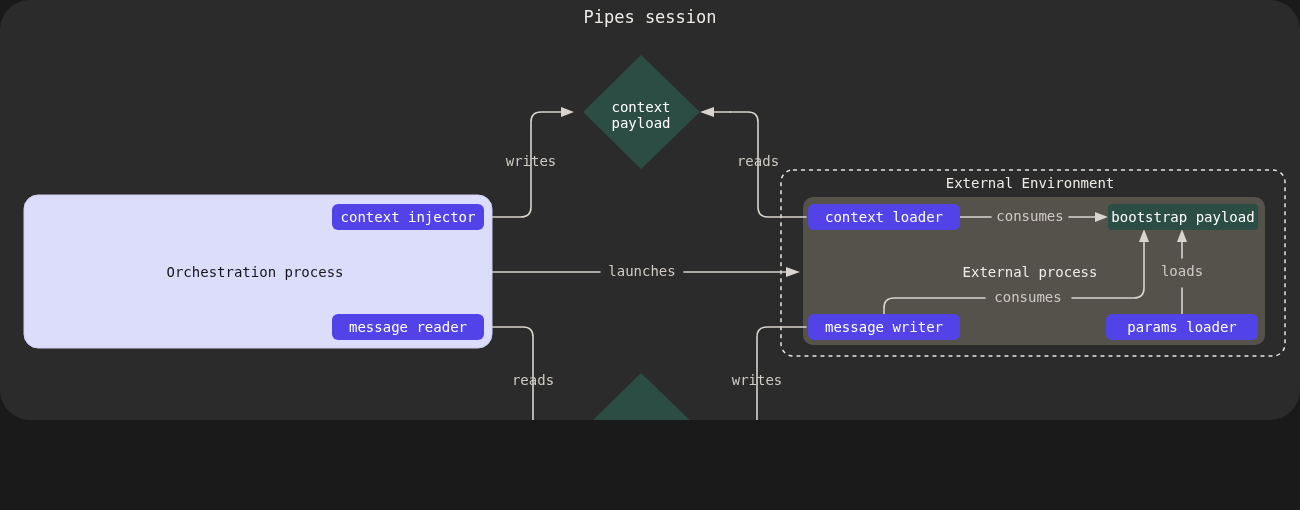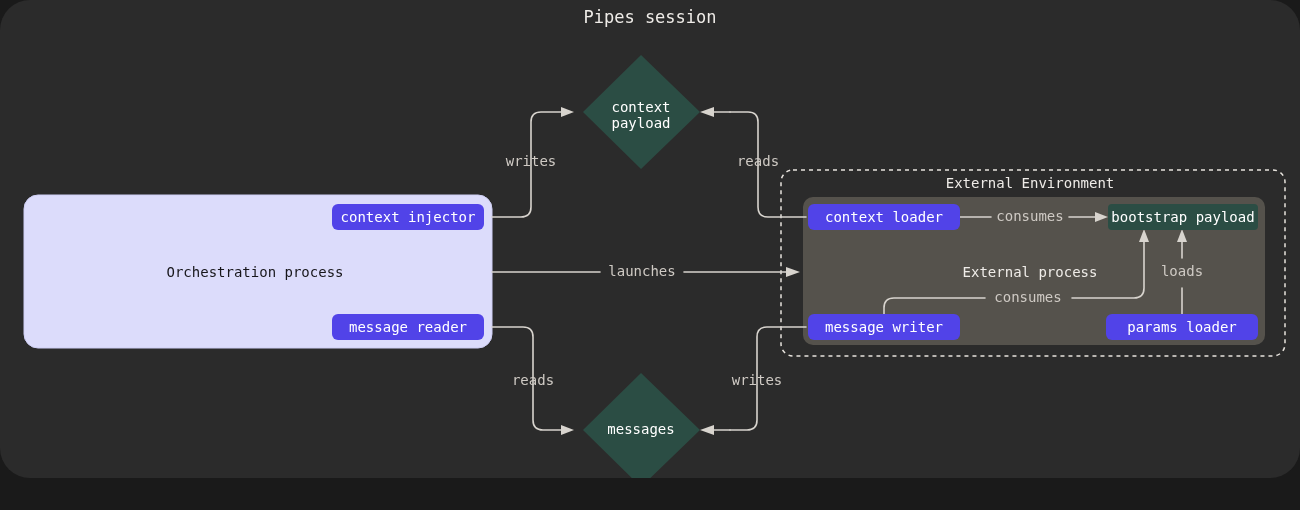--- a/index.html
+++ b/index.html
@@ -3,21 +3,21 @@
 <meta charset="utf-8">
 <style>
   html, body {
     margin: 0;
     padding: 0;
     background: #1a1a1a;
   }
   #page {
     position: relative;
     width: 1300px;
-    height: 478px;
+    height: 420px;
     background: #2b2b2b;
     border-radius: 30px;
     overflow: hidden;
     font-family: "DejaVu Sans Mono", "Liberation Mono", monospace;
   }
   #diagram {
     position: absolute;
     inset: 0;
     width: 1300px;
     height: 510px;

